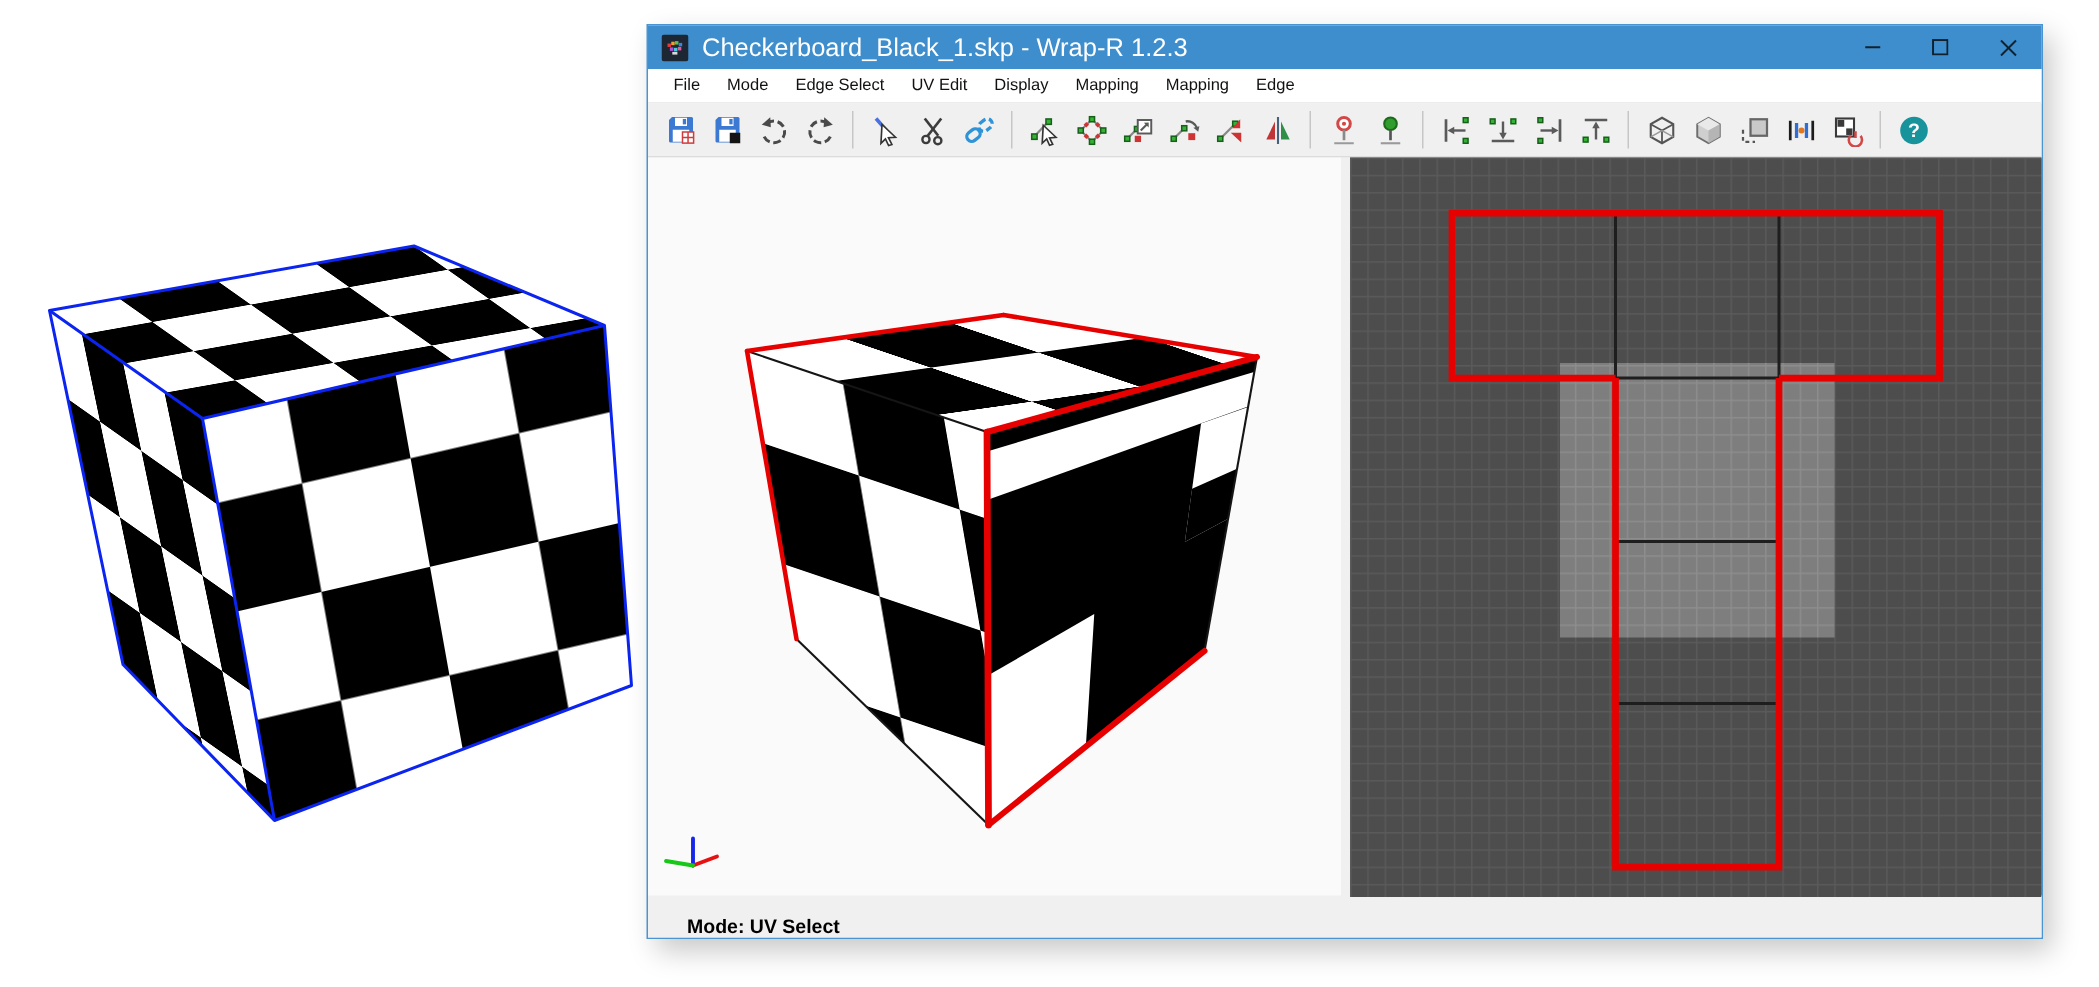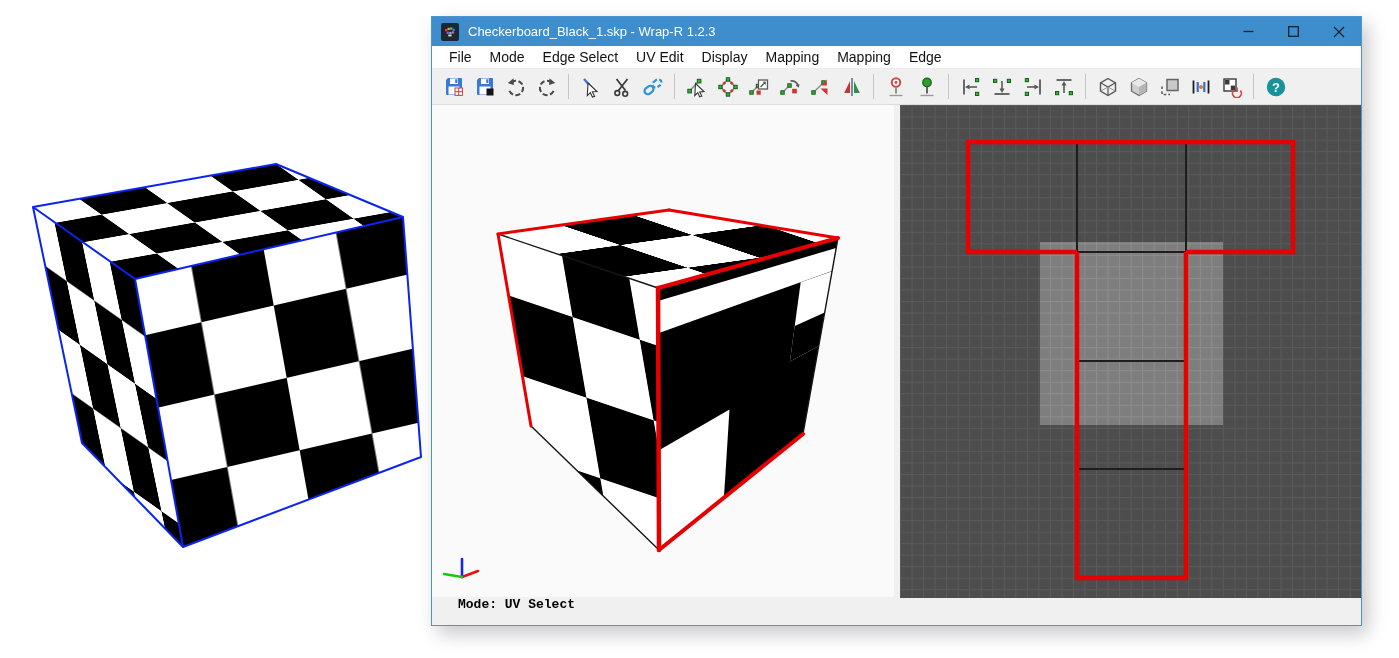--- a/index.html
+++ b/index.html
@@ -10,40 +10,40 @@
   
   .sketchup-canvas { position:absolute; left:0; top:0; width:431px; height:658px; background:#ffffff; }
 
   
   .app-window { position:absolute; left:431px; top:16px; width:931px; height:610px;
                 border:1px solid #4a94d4; background:#f0f0f0;
                 box-shadow:6px 8px 18px rgba(0,0,0,0.22); display:flex; flex-direction:column; }
 
   .titlebar { height:29px; background:#3e8ecd; display:flex; align-items:center; flex:0 0 29px; }
   .titlebar .app-icon { width:18px; height:18px; margin-left:9px; flex:0 0 18px; }
-  .titlebar .title-text { color:#ffffff; font-size:13px; margin-left:9px; flex:1 1 auto;
+  .titlebar .title-text { color:#ffffff; font-size:17px; margin-left:9px; flex:1 1 auto;
                           white-space:nowrap; overflow:hidden; }
   .win-btn { width:45px; height:29px; display:flex; align-items:center; justify-content:center; cursor:default; }
 
   .menubar { height:23px; background:#ffffff; display:flex; align-items:center;
              padding-left:8px; flex:0 0 23px; border-bottom:1px solid #ececec; }
-  .menu-item { font-size:14px; color:#111; padding:3px 9px; cursor:default;text-align:center; }
+  .menu-item { font-size:11px; color:#111; padding:3px 9px; cursor:default;text-align:center; }
 
   .toolbar { height:36px; background:#f0f0f0; display:flex; align-items:center;
              padding-left:6px; flex:0 0 36px; border-bottom:1px solid #dcdcdc; }
   .tb-btn { width:29px; height:29px; display:flex; align-items:center; justify-content:center;
             border-radius:2px; margin:0 1px; }
   .tb-sep { width:1px; height:25px; background:#c6c6c6; margin:0 6px; }
 
   .main-row { flex:1 1 auto; display:flex; min-height:0; }
   .viewport-3d { width:462px; flex:0 0 462px; background:#fafafa; position:relative; }
   .splitter { width:6px; flex:0 0 6px; background:#f0f0f0; cursor:col-resize; }
   .uv-pane { flex:1 1 auto; position:relative; background:#4d4d4d; }
 
-  .statusbar { height:28px; flex:0 0 28px; background:#f0f0f0; display:flex; align-items:flex-start;font-family:Liberation Mono, monospace; }
+  .statusbar { height:28px; flex:0 0 28px; background:#f0f0f0; display:flex; align-items:flex-end; }
   .status-text { font-size:13px; font-weight:bold; color:#000; margin-left:26px; }
 
   svg { display:block; }
 </style>
 </head>
 <body>
 
 <div class="stage">
 
   <div class="sketchup-canvas">

